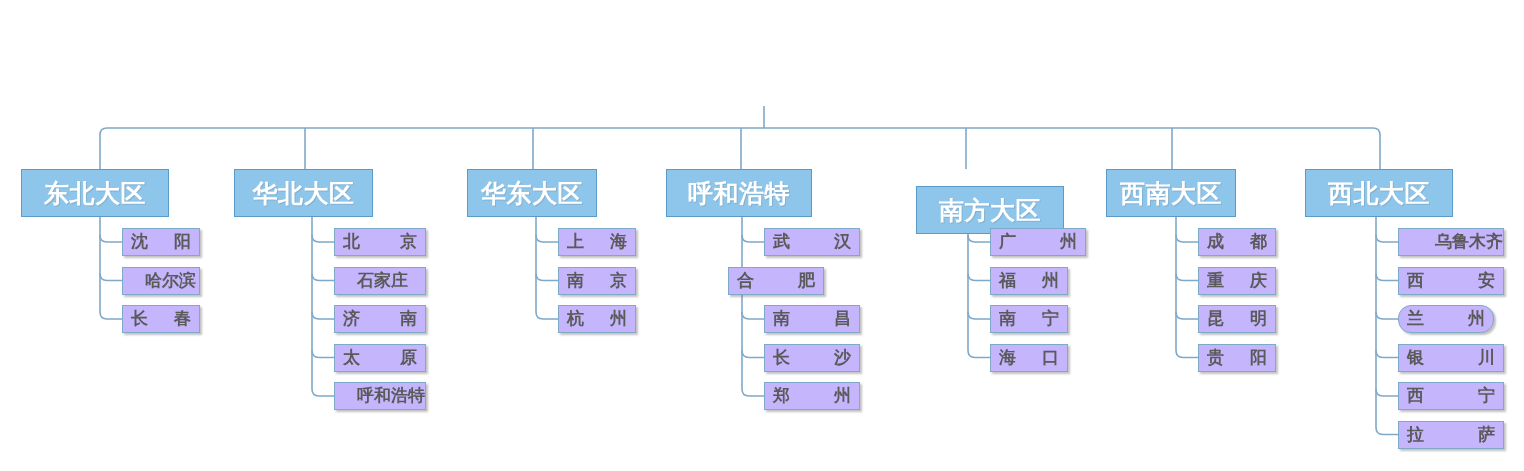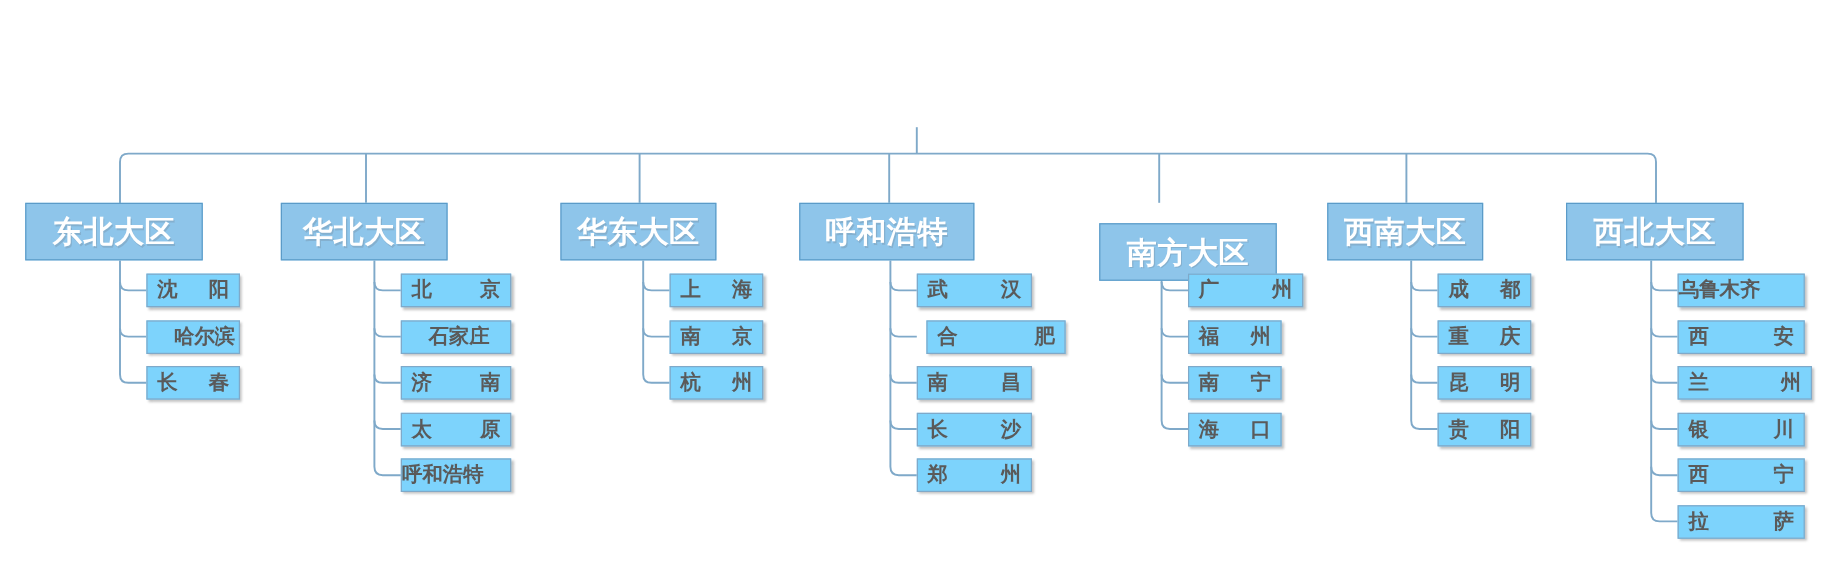--- a/index.html
+++ b/index.html
@@ -45,31 +45,31 @@
   .region-node .label{
     font-size:25px;font-weight:bold;color:#ffffff;
     letter-spacing:.5px;white-space:nowrap;
     text-shadow:1px 1px 0 rgba(120,150,175,.45);
   }
 
   
   .city-node{
     position:absolute;
     height:28px;
-    background:#7dd3fc;
+    background:#c4b5fd;
     border:1px solid #7FA9C9;
     box-sizing:border-box;
     display:flex;align-items:center;justify-content:center;
     box-shadow:2px 2px 2px rgba(120,120,120,.45);
     z-index:5;
   }
   .city-node .label{
     font-size:17px;font-weight:bold;color:#5a5a5a;
     white-space:nowrap;
-    display:block;width:100%;text-align:left;
+    display:block;width:100%;text-align:right;
     line-height:26px;
   }
   .city-node .label.spread2{
     text-align:justify;text-align-last:justify;
     padding:0 8px;box-sizing:border-box;
   }
   .city-node .label.spread3{
     text-align:justify;text-align-last:justify;
     padding:0 22px;box-sizing:border-box;
   }
@@ -166,21 +166,21 @@
       </div>
       <div class="city-node" style="left: 558px; top: 305px; width: 78px;">
         <span class="label spread2">杭州</span>
       </div>
       <div class="region-node" style="left: 666px; top: 169px; width: 146px;">
         <span class="label">呼和浩特</span>
       </div>
       <div class="city-node" style="left: 764px; top: 228px; width: 96px;">
         <span class="label spread2">武汉</span>
       </div>
-      <div class="city-node" style="left: 772px; top: 266.5px; width: 116px; justify-content: flex-end;">
+      <div class="city-node" style="left: 728px; top: 266.5px; width: 96px; justify-content: flex-end;">
         <span class="label spread2">合肥</span>
       </div>
       <div class="city-node" style="left: 764px; top: 305px; width: 96px;">
         <span class="label spread2">南昌</span>
       </div>
       <div class="city-node" style="left: 764px; top: 343.5px; width: 96px;">
         <span class="label spread2">长沙</span>
       </div>
       <div class="city-node" style="left: 764px; top: 382px; width: 96px;">
         <span class="label spread2">郑州</span>
@@ -217,21 +217,21 @@
       </div>
       <div class="region-node" style="left: 1305px; top: 169px; width: 148px;">
         <span class="label">西北大区</span>
       </div>
       <div class="city-node" style="left: 1398px; top: 228px; width: 106px;">
         <span class="label">乌鲁木齐</span>
       </div>
       <div class="city-node" style="left: 1398px; top: 266.5px; width: 106px;">
         <span class="label spread2">西安</span>
       </div>
-      <div class="city-node" style="left: 1398px; top: 305px; width: 112px;">
+      <div class="city-node" style="left: 1398px; top: 305px; width: 96px; border-radius: 13px;">
         <span class="label spread2">兰州</span>
       </div>
       <div class="city-node" style="left: 1398px; top: 343.5px; width: 106px;">
         <span class="label spread2">银川</span>
       </div>
       <div class="city-node" style="left: 1398px; top: 382px; width: 106px;">
         <span class="label spread2">西宁</span>
       </div>
       <div class="city-node" style="left: 1398px; top: 420.5px; width: 106px;">
         <span class="label spread2">拉萨</span>

